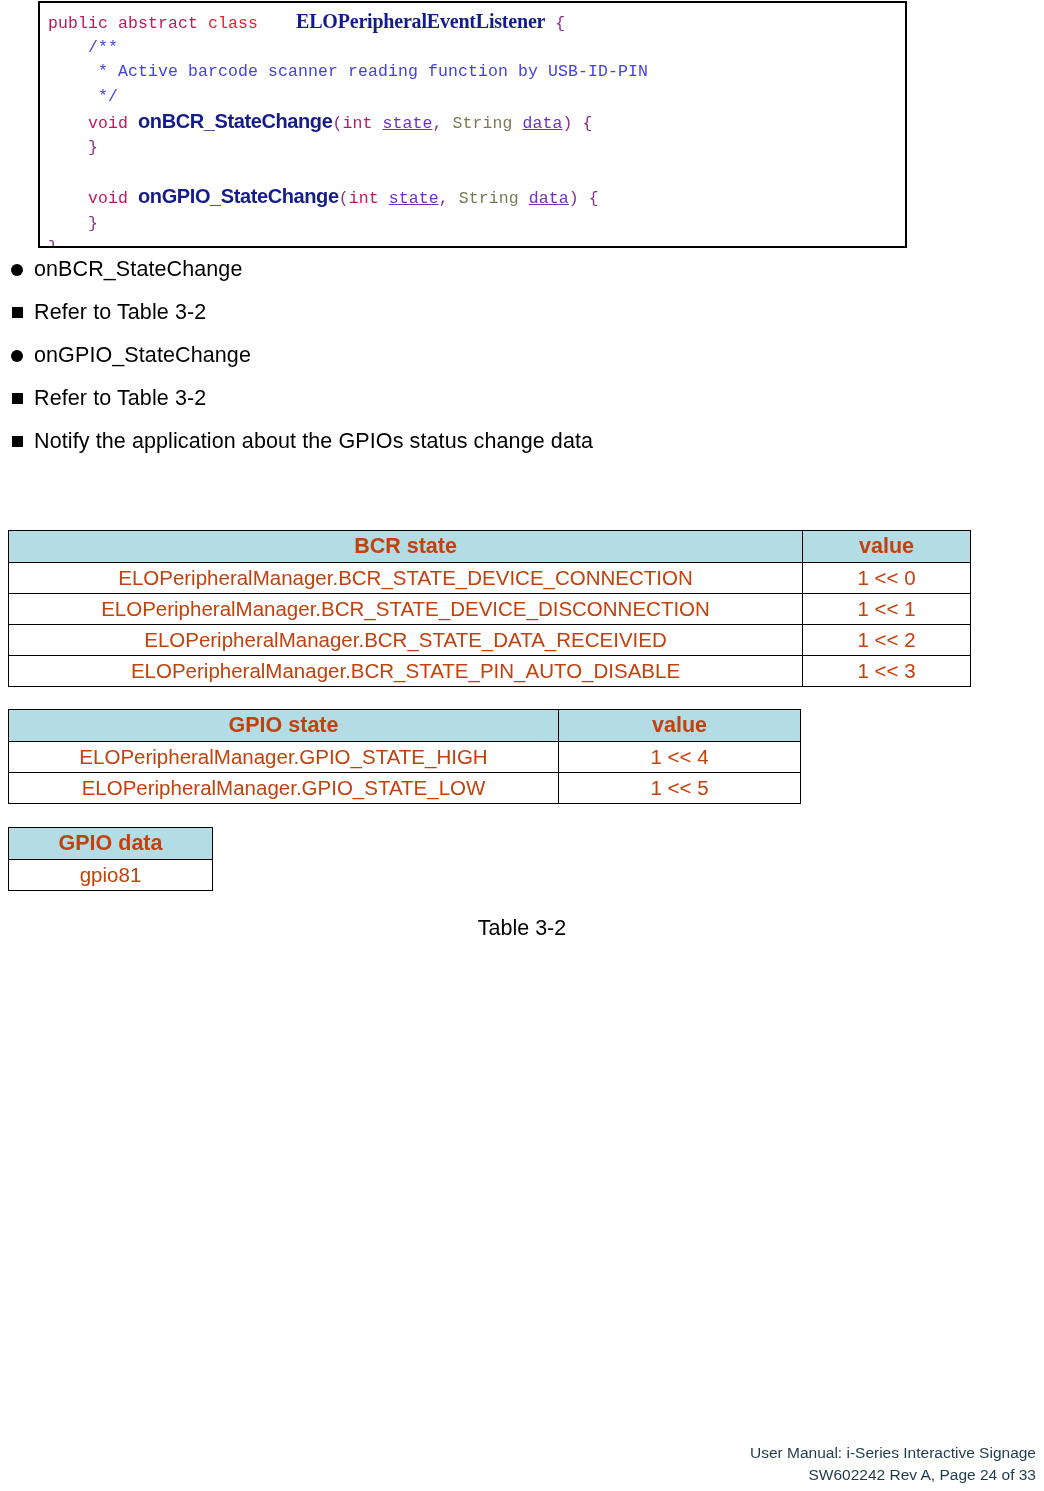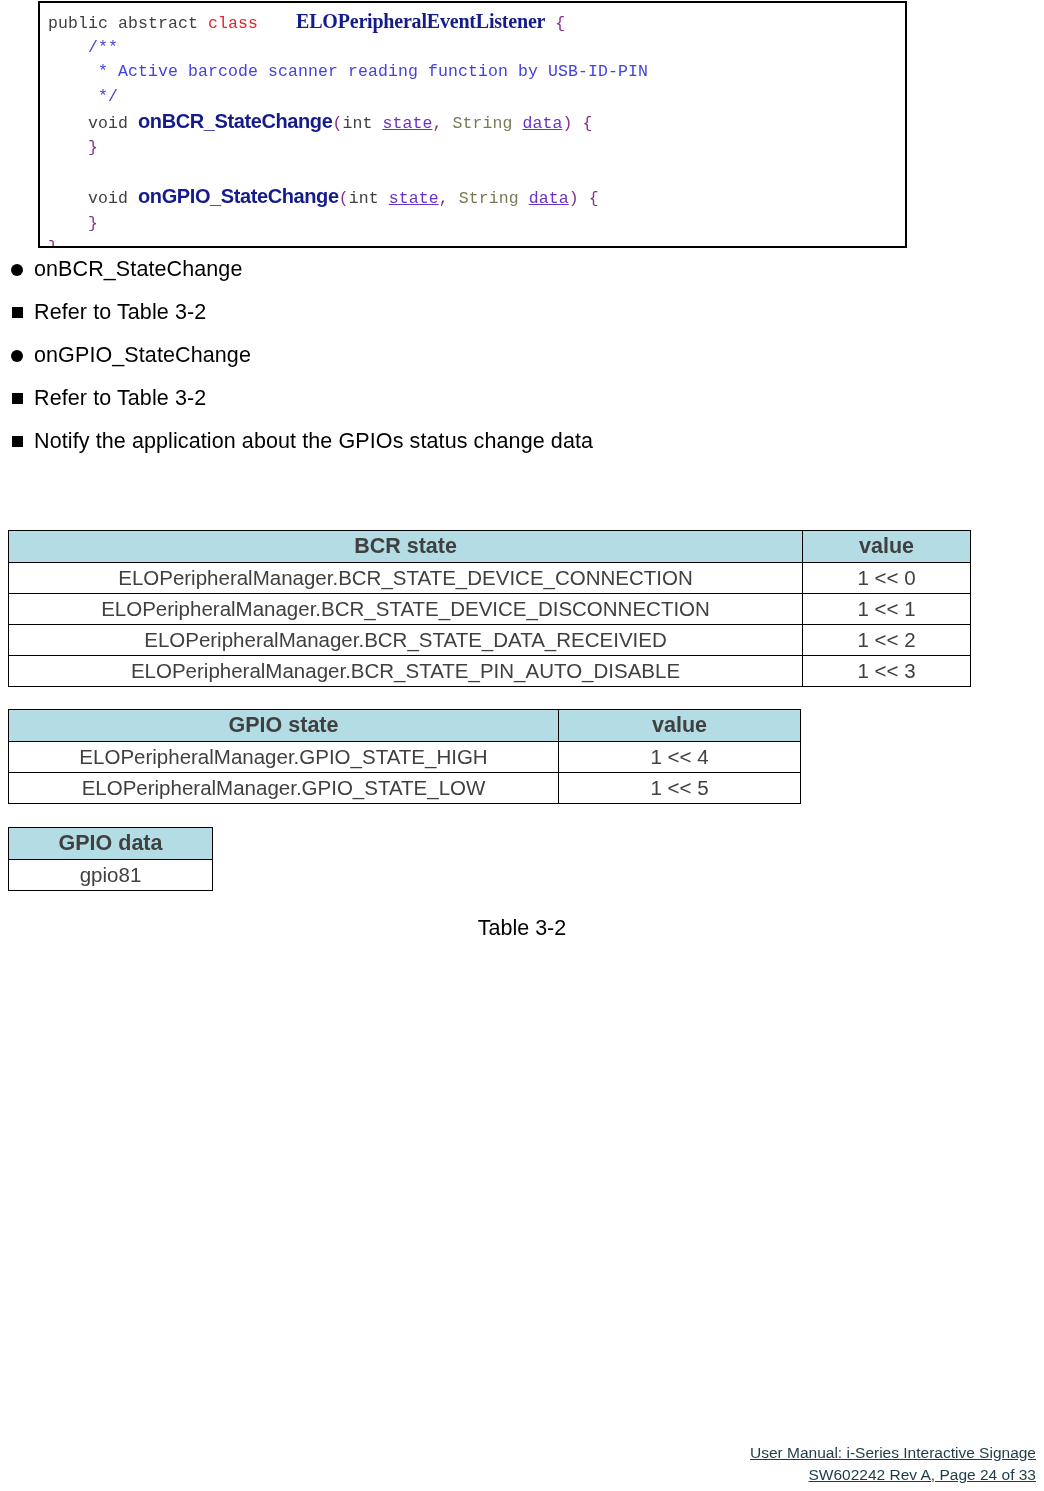--- a/index.html
+++ b/index.html
@@ -31,21 +31,21 @@
   }
   .code-lines {
     padding: 6px 0 0 8px;
     font-family: "Liberation Mono", "DejaVu Sans Mono", monospace;
     font-size: 16.5px;
     line-height: 24.2px;
     white-space: pre;
     letter-spacing: 0.1px;
   }
   .cl { white-space: pre; }
-  .kw      { color: #404040; }          
+  .kw      { color: #be185d; }          
   .kw-red  { color: #e8202a; }          
   .cname   { color: #141c8c; font-weight: bold;
              font-family: "Liberation Serif", "DejaVu Serif", serif;
              font-size: 20px; letter-spacing: -0.2px; margin-left: 28px; }
   .mname   { color: #141c8c; font-weight: bold;
              font-family: "Liberation Sans", sans-serif;
              font-size: 20px; letter-spacing: -0.4px; }
   .cmt     { color: #4242e0; }
   .punc    { color: #8a2f8a; }
   .type    { color: #7a7a56; }
@@ -100,21 +100,21 @@
     background: #ffffff;
   }
   table.doc-table th,
   table.doc-table td {
     border: 1.5px solid #000000;
     font-size: 20.5px;
     text-align: center;
     padding: 0;
     height: 30px;
     line-height: 30px;
-    color: #404040;
+    color: #c2410c;
     white-space: nowrap;
     overflow: hidden;
   }
   table.doc-table th {
     background: #b3dce5;
     font-weight: bold;
     font-size: 21.5px;
     height: 31px;
     line-height: 31px;
   }
@@ -135,21 +135,20 @@
 
   
   .footer {
     position: absolute;
     right: 8px;
     top: 1442px;
     text-align: right;
     color: #1d3b49;
     font-size: 15.5px;
     line-height: 22px;
-    text-decoration: underline;
   }
 </style>
 </head>
 <body>
 
 <div class="code-box">
   <div class="code-lines"><div class="cl"><span class="kw">public abstract </span><span class="kw-red">class </span><span class="cname">ELOPeripheralEventListener</span><span class="punc"> {</span></div><div class="cl"><span>    </span><span class="cmt">/**</span></div><div class="cl"><span>     </span><span class="cmt">* Active barcode scanner reading function by USB-ID-PIN</span></div><div class="cl"><span>     </span><span class="cmt">*/</span></div><div class="cl"><span>    </span><span class="kw">void </span><span class="mname">onBCR_StateChange</span><span class="punc">(</span><span class="kw">int </span><span class="var">state</span><span class="punc">, </span><span class="type">String </span><span class="var">data</span><span class="punc">) {</span></div><div class="cl"><span>    </span><span class="punc">}</span></div><div class="cl"><span> </span></div><div class="cl"><span>    </span><span class="kw">void </span><span class="mname">onGPIO_StateChange</span><span class="punc">(</span><span class="kw">int </span><span class="var">state</span><span class="punc">, </span><span class="type">String </span><span class="var">data</span><span class="punc">) {</span></div><div class="cl"><span>    </span><span class="punc">}</span></div><div class="cl"><span class="punc">}</span></div></div>
 </div>
 
 <div class="bullets">

